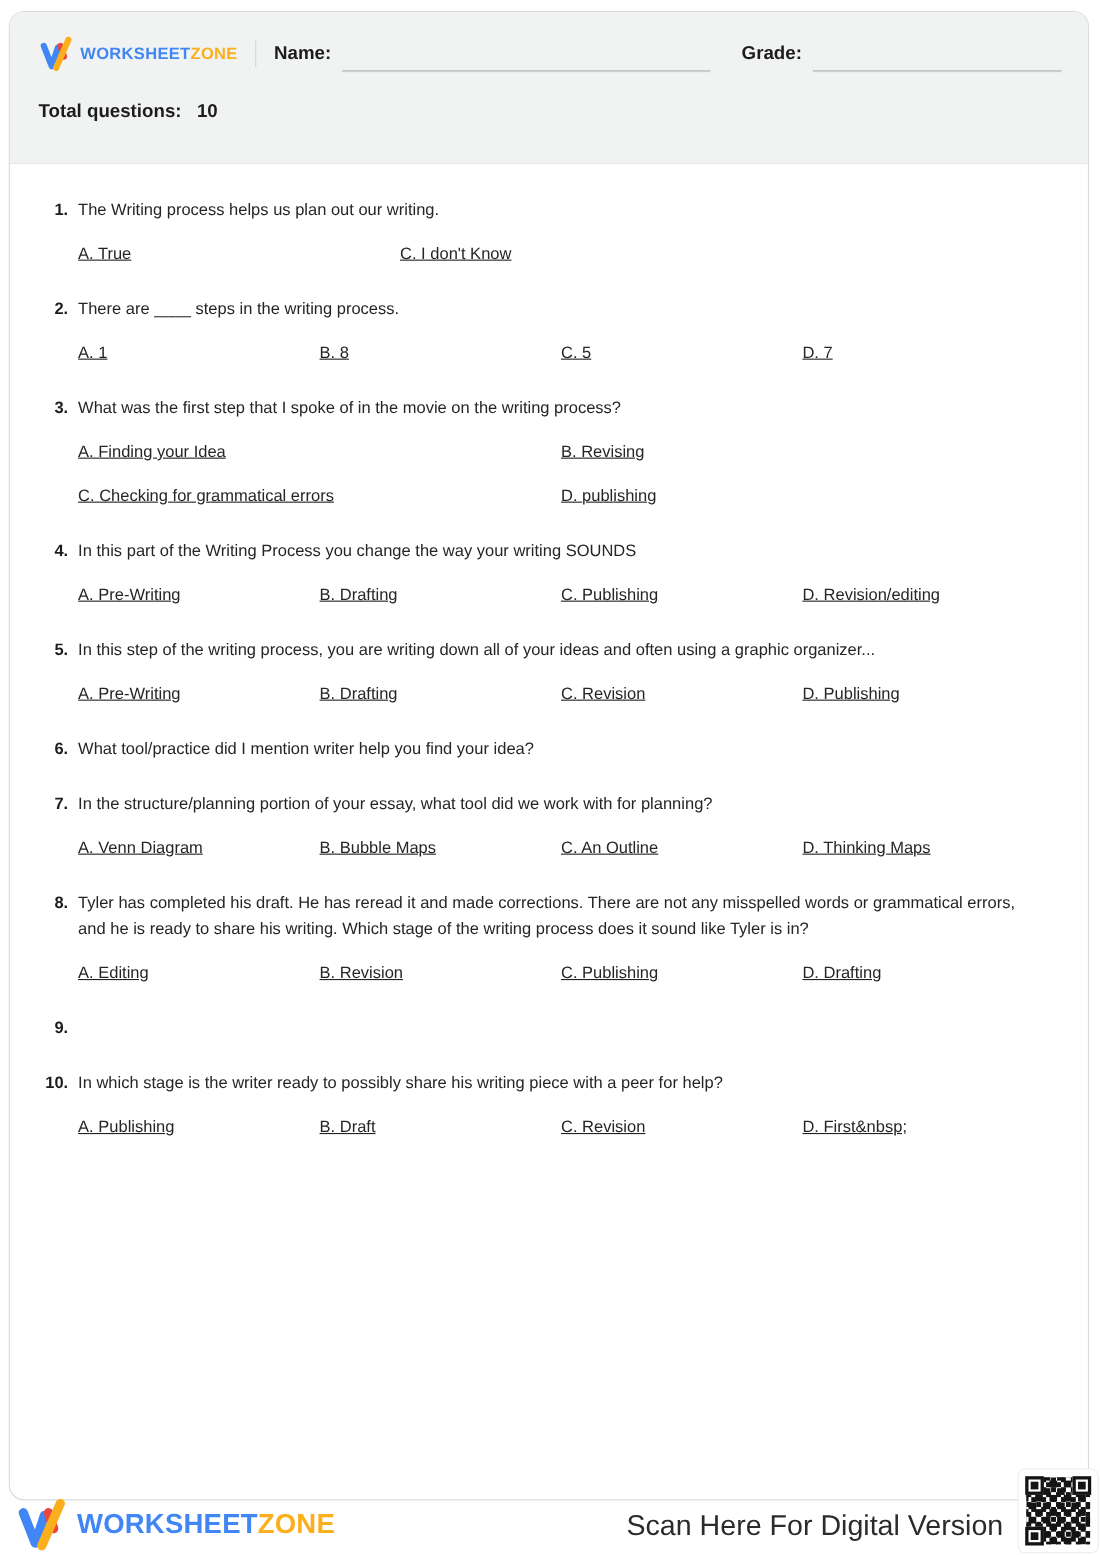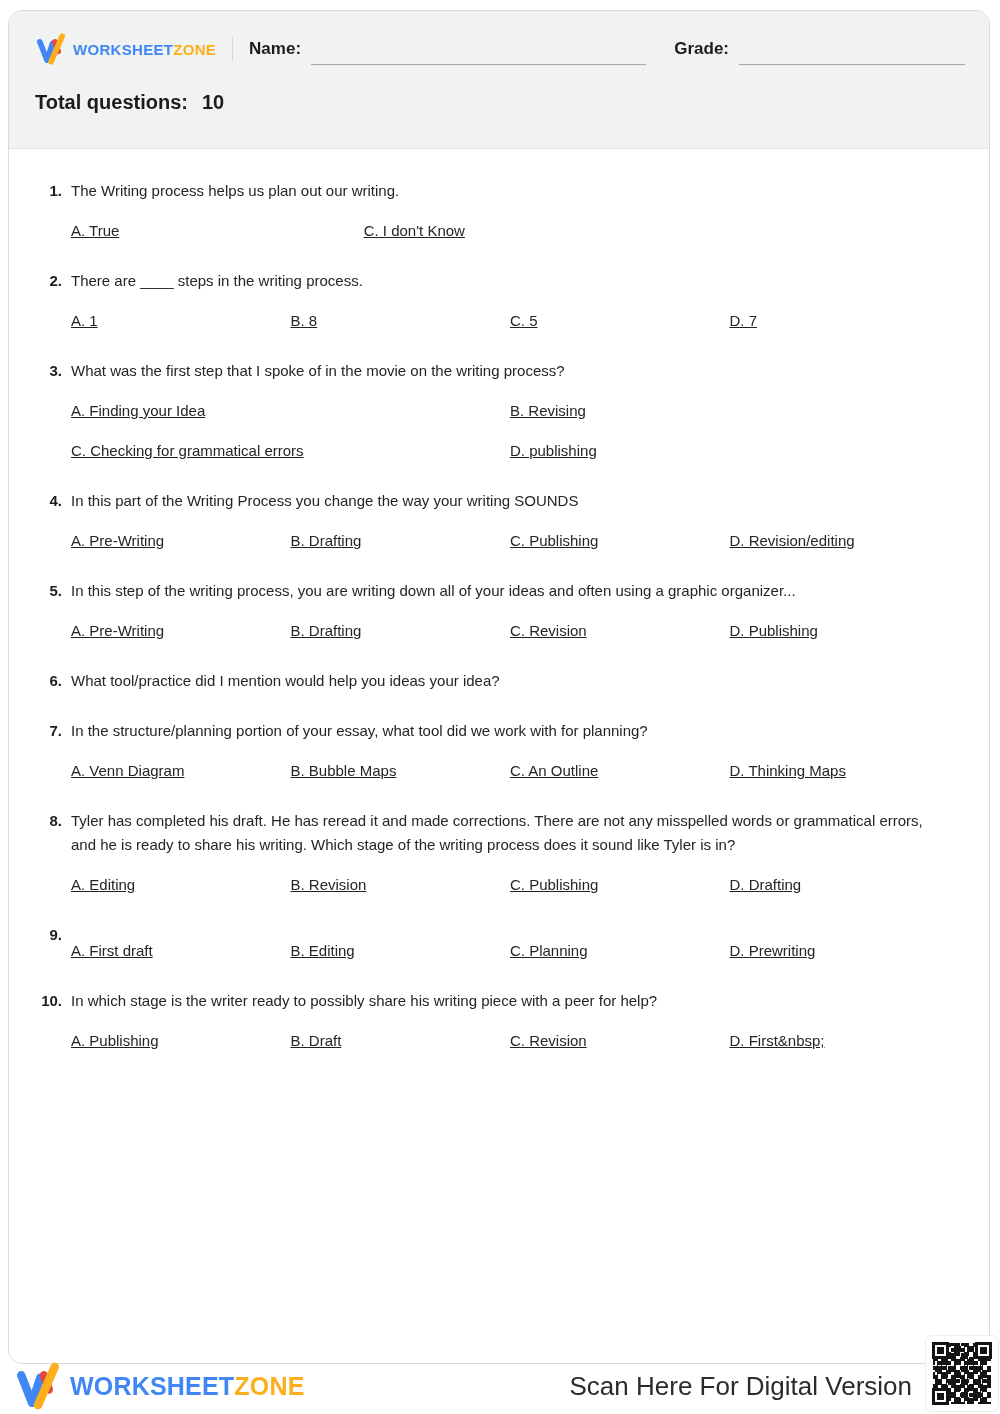--- a/index.html
+++ b/index.html
@@ -22,21 +22,21 @@
   .brand-row{display:flex;align-items:center;padding-top:22px;}
   .brand-logo{width:32px;height:32px;flex:0 0 auto;}
   .brand-text{font-size:15px;font-weight:700;letter-spacing:.3px;margin-left:6px;white-space:nowrap;}
   .brand-word1{color:#4186f5;}
   .brand-word2{color:#fbaf1c;}
   .vdiv{width:1px;height:24px;background:#d3d5d4;margin:0 16px;}
   .field-label{font-size:17px;font-weight:700;color:#1c1c1c;margin-right:10px;white-space:nowrap;}
   .write-line{border-bottom:1px solid #a9adad;box-shadow:0 1px 0 #e9eae9;height:22px;align-self:flex-end;}
   .name-line{flex:1 1 auto;margin-right:28px;}
   .grade-line{width:226px;flex:0 0 auto;}
-  .total-row{margin-top:26px;font-size:20px;font-weight:700;color:#1c1c1c;}
+  .total-row{margin-top:26px;font-size:17px;font-weight:700;color:#1c1c1c;}
   .total-value{margin-left:14px;}
   
   .questions{padding:30px 40px 0 27px;}
   .question{display:grid;grid-template-columns:26px 1fr;column-gap:9px;margin-bottom:26px;}
   .qnum{font-weight:700;font-size:15px;line-height:24px;text-align:right;color:#1d1d1d;}
   .qtext{font-size:15px;line-height:24px;color:#252525;}
   .qopts{
     display:grid;grid-template-columns:repeat(var(--cols,4),1fr);
     row-gap:16px;margin-top:16px;text-decoration:underline;
   }
@@ -166,21 +166,21 @@
   <div class="opt">C. Revision</div>
 
   <div class="opt">D. Publishing</div>
 </div>
     </div>
   </div>
 
   <div class="question">
     <div class="qnum">6.</div>
     <div class="qbody">
-      <div class="qtext">What tool/practice did I mention would help you ideas your idea?</div>
+      <div class="qtext">What tool/practice did I mention writer help you find your idea?</div>
     </div>
   </div>
 
   <div class="question">
     <div class="qnum">7.</div>
     <div class="qbody">
       <div class="qtext">In the structure/planning portion of your essay, what tool did we work with for planning?</div>
       <div class="qopts" style="--cols: 4;">
   <div class="opt">A. Venn Diagram</div>
 
@@ -205,29 +205,20 @@
   <div class="opt">C. Publishing</div>
 
   <div class="opt">D. Drafting</div>
 </div>
     </div>
   </div>
 
   <div class="question">
     <div class="qnum">9.</div>
     <div class="qbody">
-      <div class="qopts" style="--cols: 4;">
-  <div class="opt">A. First draft</div>
-
-  <div class="opt">B. Editing</div>
-
-  <div class="opt">C. Planning</div>
-
-  <div class="opt">D. Prewriting</div>
-</div>
     </div>
   </div>
 
   <div class="question">
     <div class="qnum">10.</div>
     <div class="qbody">
       <div class="qtext">In which stage is the writer ready to possibly share his writing piece with a peer for help?</div>
       <div class="qopts" style="--cols: 4;">
   <div class="opt">A. Publishing</div>
 

